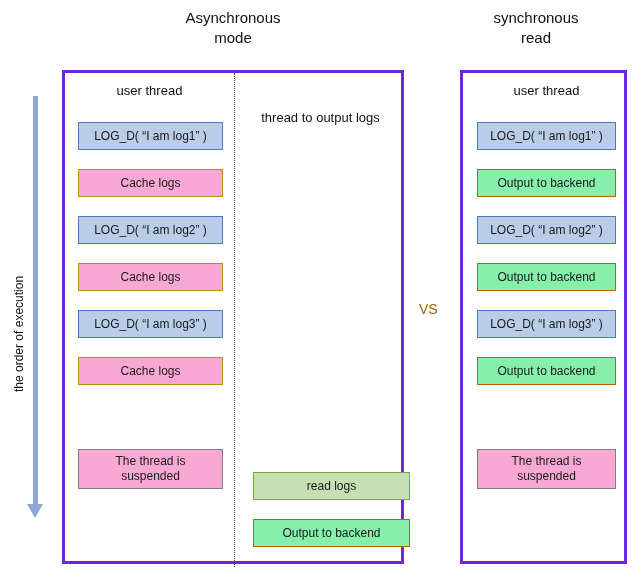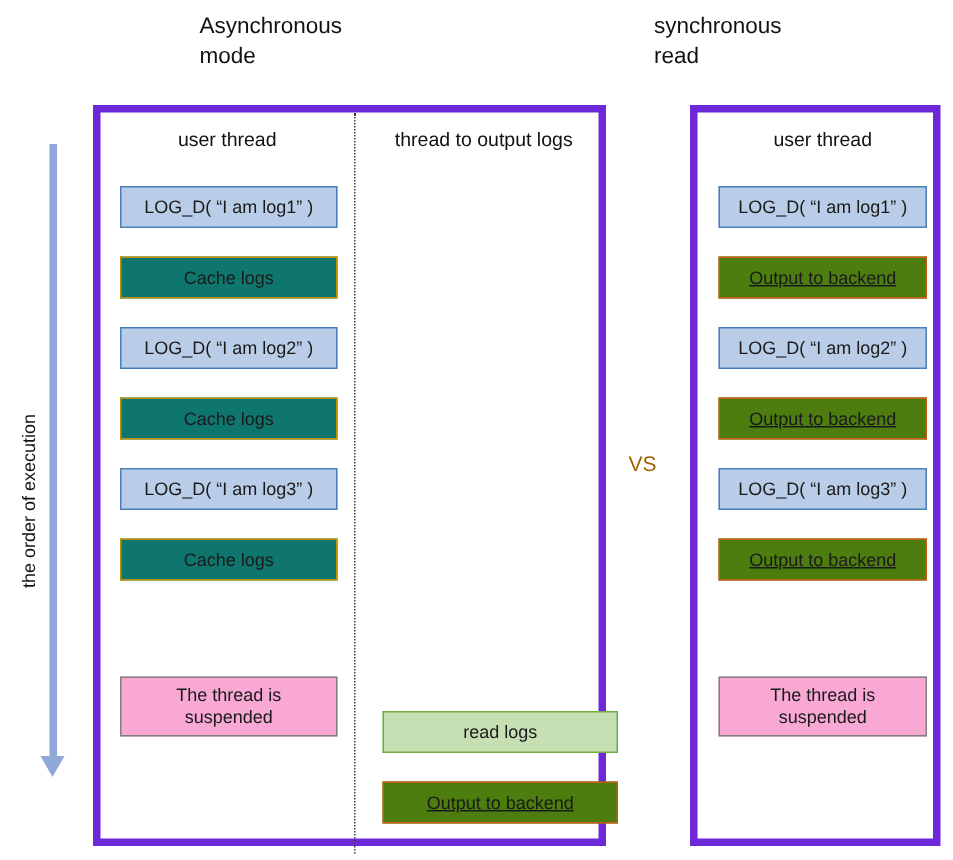--- a/index.html
+++ b/index.html
@@ -3,52 +3,52 @@
 <meta charset="utf-8">
 <style>
   html,body { margin:0; padding:0; background:#ffffff; }
   .canvas {
     position:relative; width:635px; height:573px;
     font-family:"Liberation Sans", sans-serif; color:#1a1a1a;
     background:#ffffff; overflow:hidden;
   }
   .title {
     position:absolute; top:8px; font-size:15px; line-height:20px;
-    white-space:pre-line; color:#111;
+    text-align:center; white-space:pre-line; color:#111;
   }
   .title.async { left:133px; width:200px; }
   .title.sync  { left:436px; width:200px; }
 
   .panel {
     position:absolute; top:70px; height:494px; box-sizing:border-box;
-    border:5px solid #6d28d9; background:#ffffff;
+    border:3px solid #6d28d9; background:#ffffff;
   }
   .panel.async { left:62px;  width:342px; }
   .panel.sync  { left:460px; width:167px; }
 
   .divider {
     position:absolute; top:0; left:169px; width:0; height:494px;
     border-left:1px dotted #404040;
   }
 
   .col-header {
     position:absolute; top:10px; font-size:13px; text-align:center; color:#111;
   }
   .hdr-user-async   { left:0;    width:169px; }
-  .hdr-output-async { left:169px; width:173px; }
+  .hdr-output-async { left:169px; width:173px;margin-top:27px; }
   .hdr-user-sync    { left:0;    width:167px; }
 
   .box {
     position:absolute; box-sizing:border-box; border:1px solid;
     display:flex; align-items:center; justify-content:center;
     font-size:12px; text-align:center; line-height:1.25;
   }
   .box.blue   { background:#b9cde8; border-color:#4a7ebb; }
-  .box.yellow { background:#0f766e; border-color:#bf9000; }
-  .box.orange { background:#4d7c0f; border-color:#c55a11;text-decoration:underline; }
+  .box.yellow { background:#f9a8d4; border-color:#bf9000; }
+  .box.orange { background:#86efac; border-color:#c55a11; }
   .box.green  { background:#c6e0b4; border-color:#70ad47; }
   .box.gray   { background:#f9a8d4; border-color:#7f7f7f;margin-top:45px; }
 
   
   .acol { left:13px; width:145px; height:28px; }
   .a0 { top:49px; }  .a1 { top:96px; }  .a2 { top:143px; }
   .a3 { top:190px; } .a4 { top:237px; } .a5 { top:284px; }
   .a6 { top:331px; height:40px; }
   .a6 .lbl { max-width:100px; }
 

